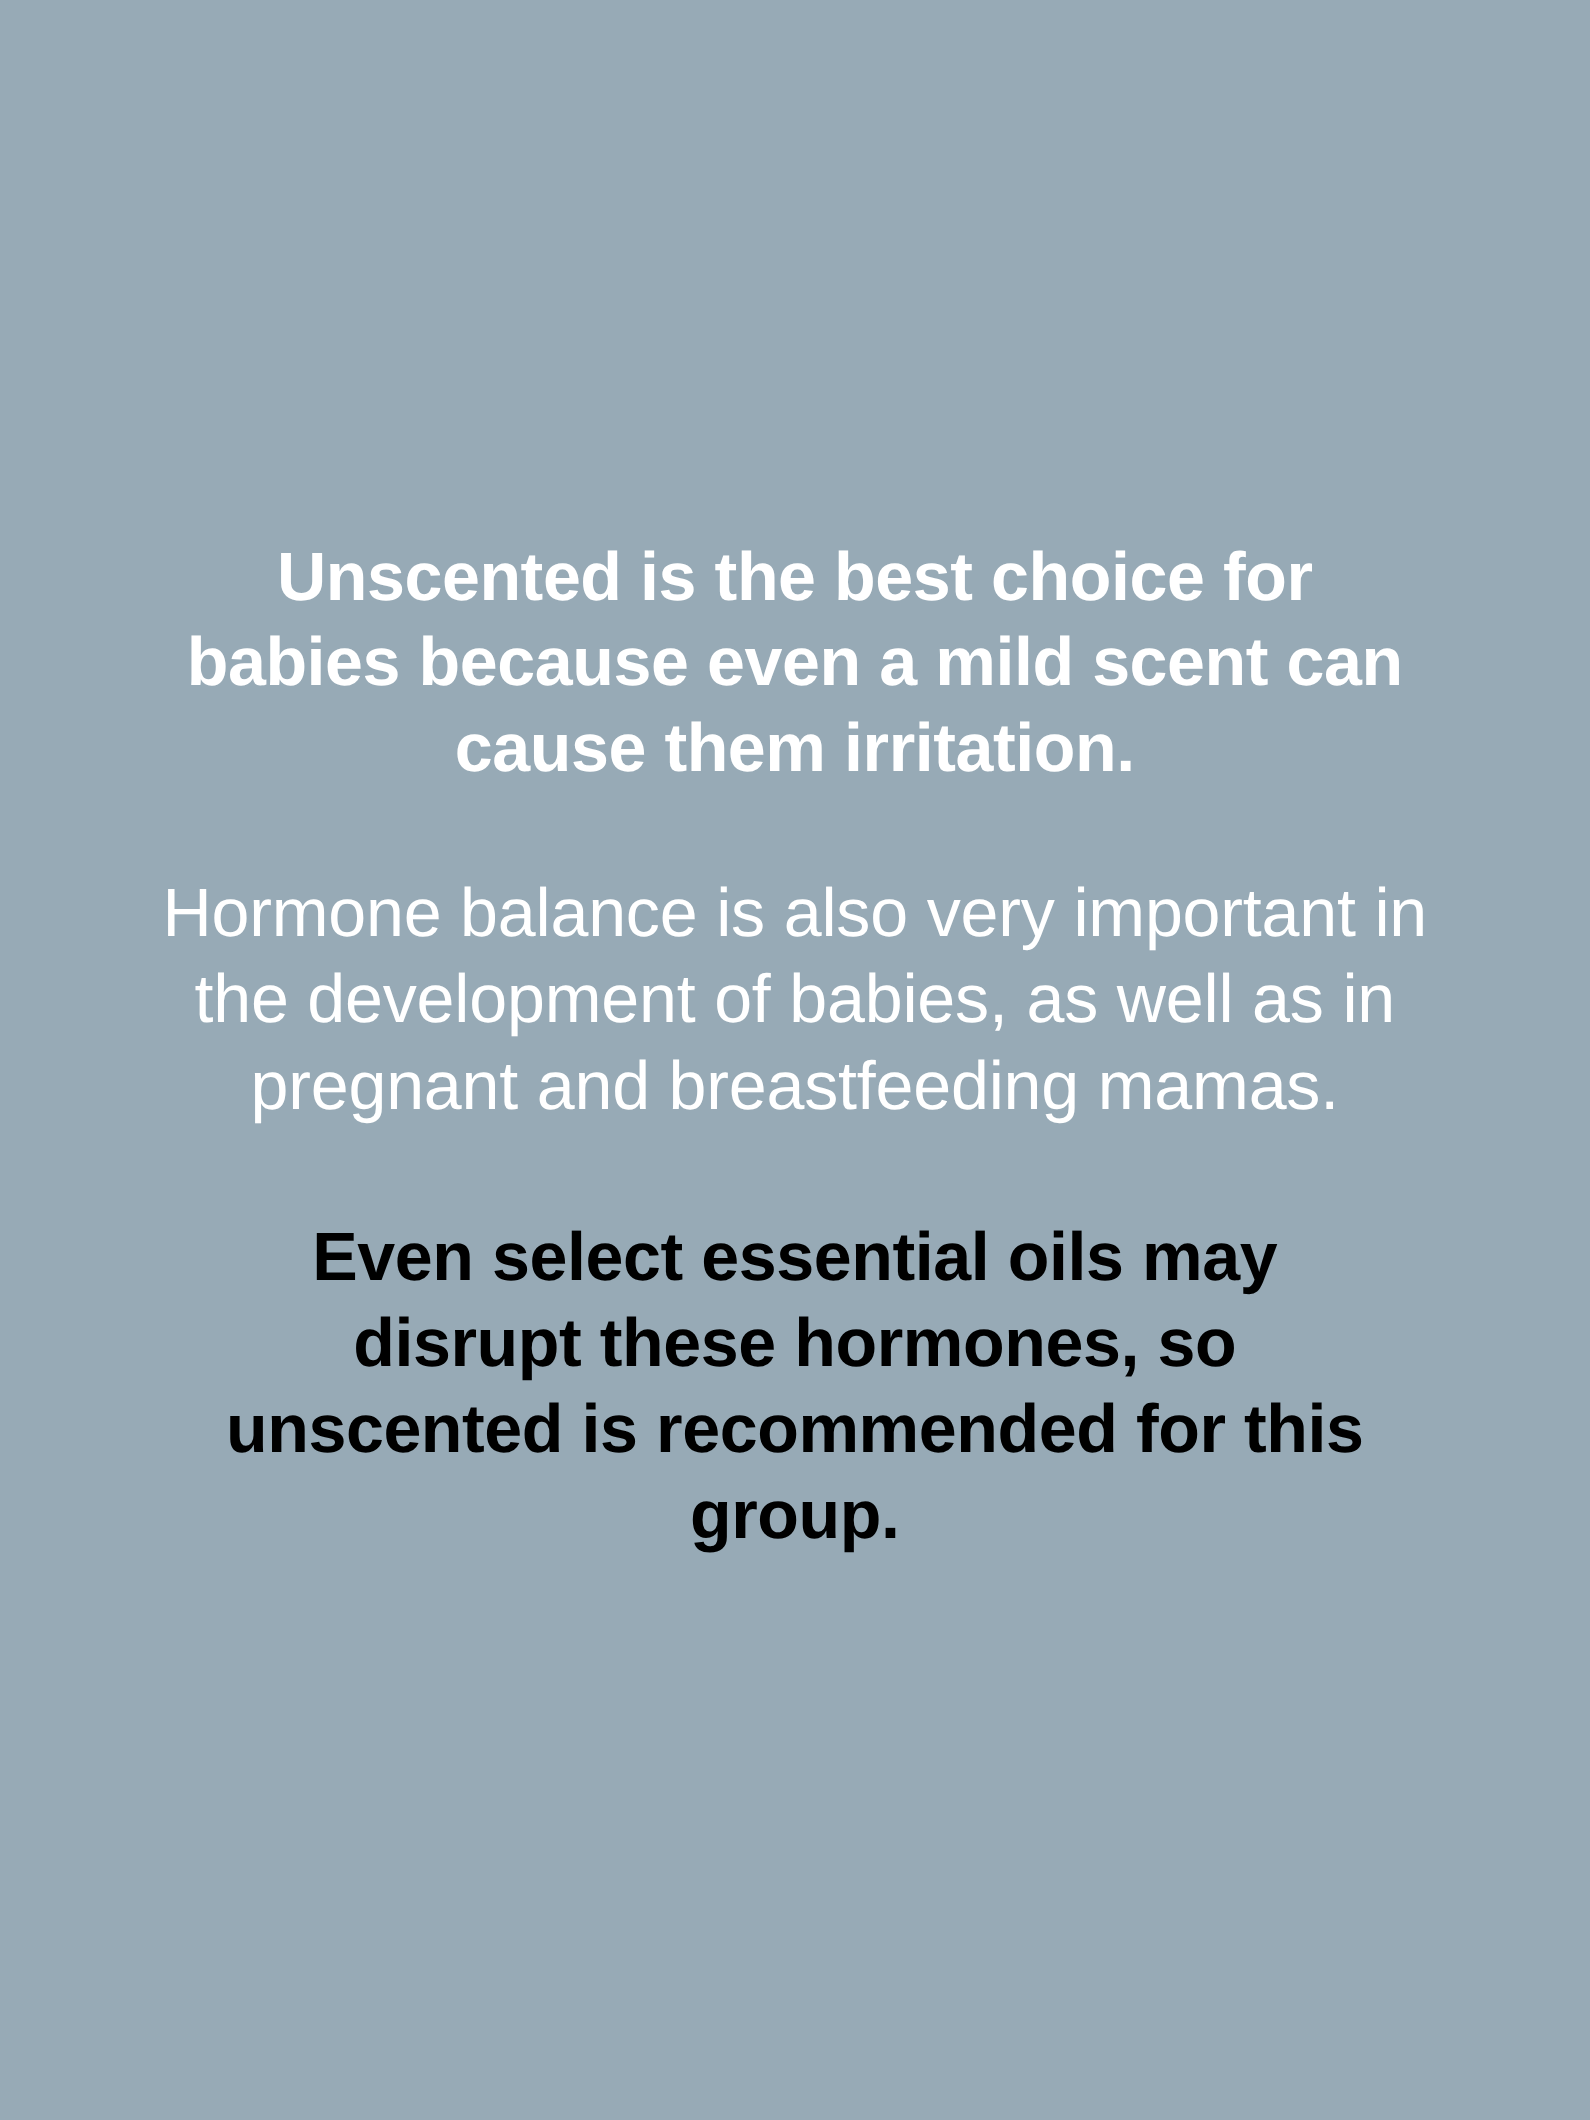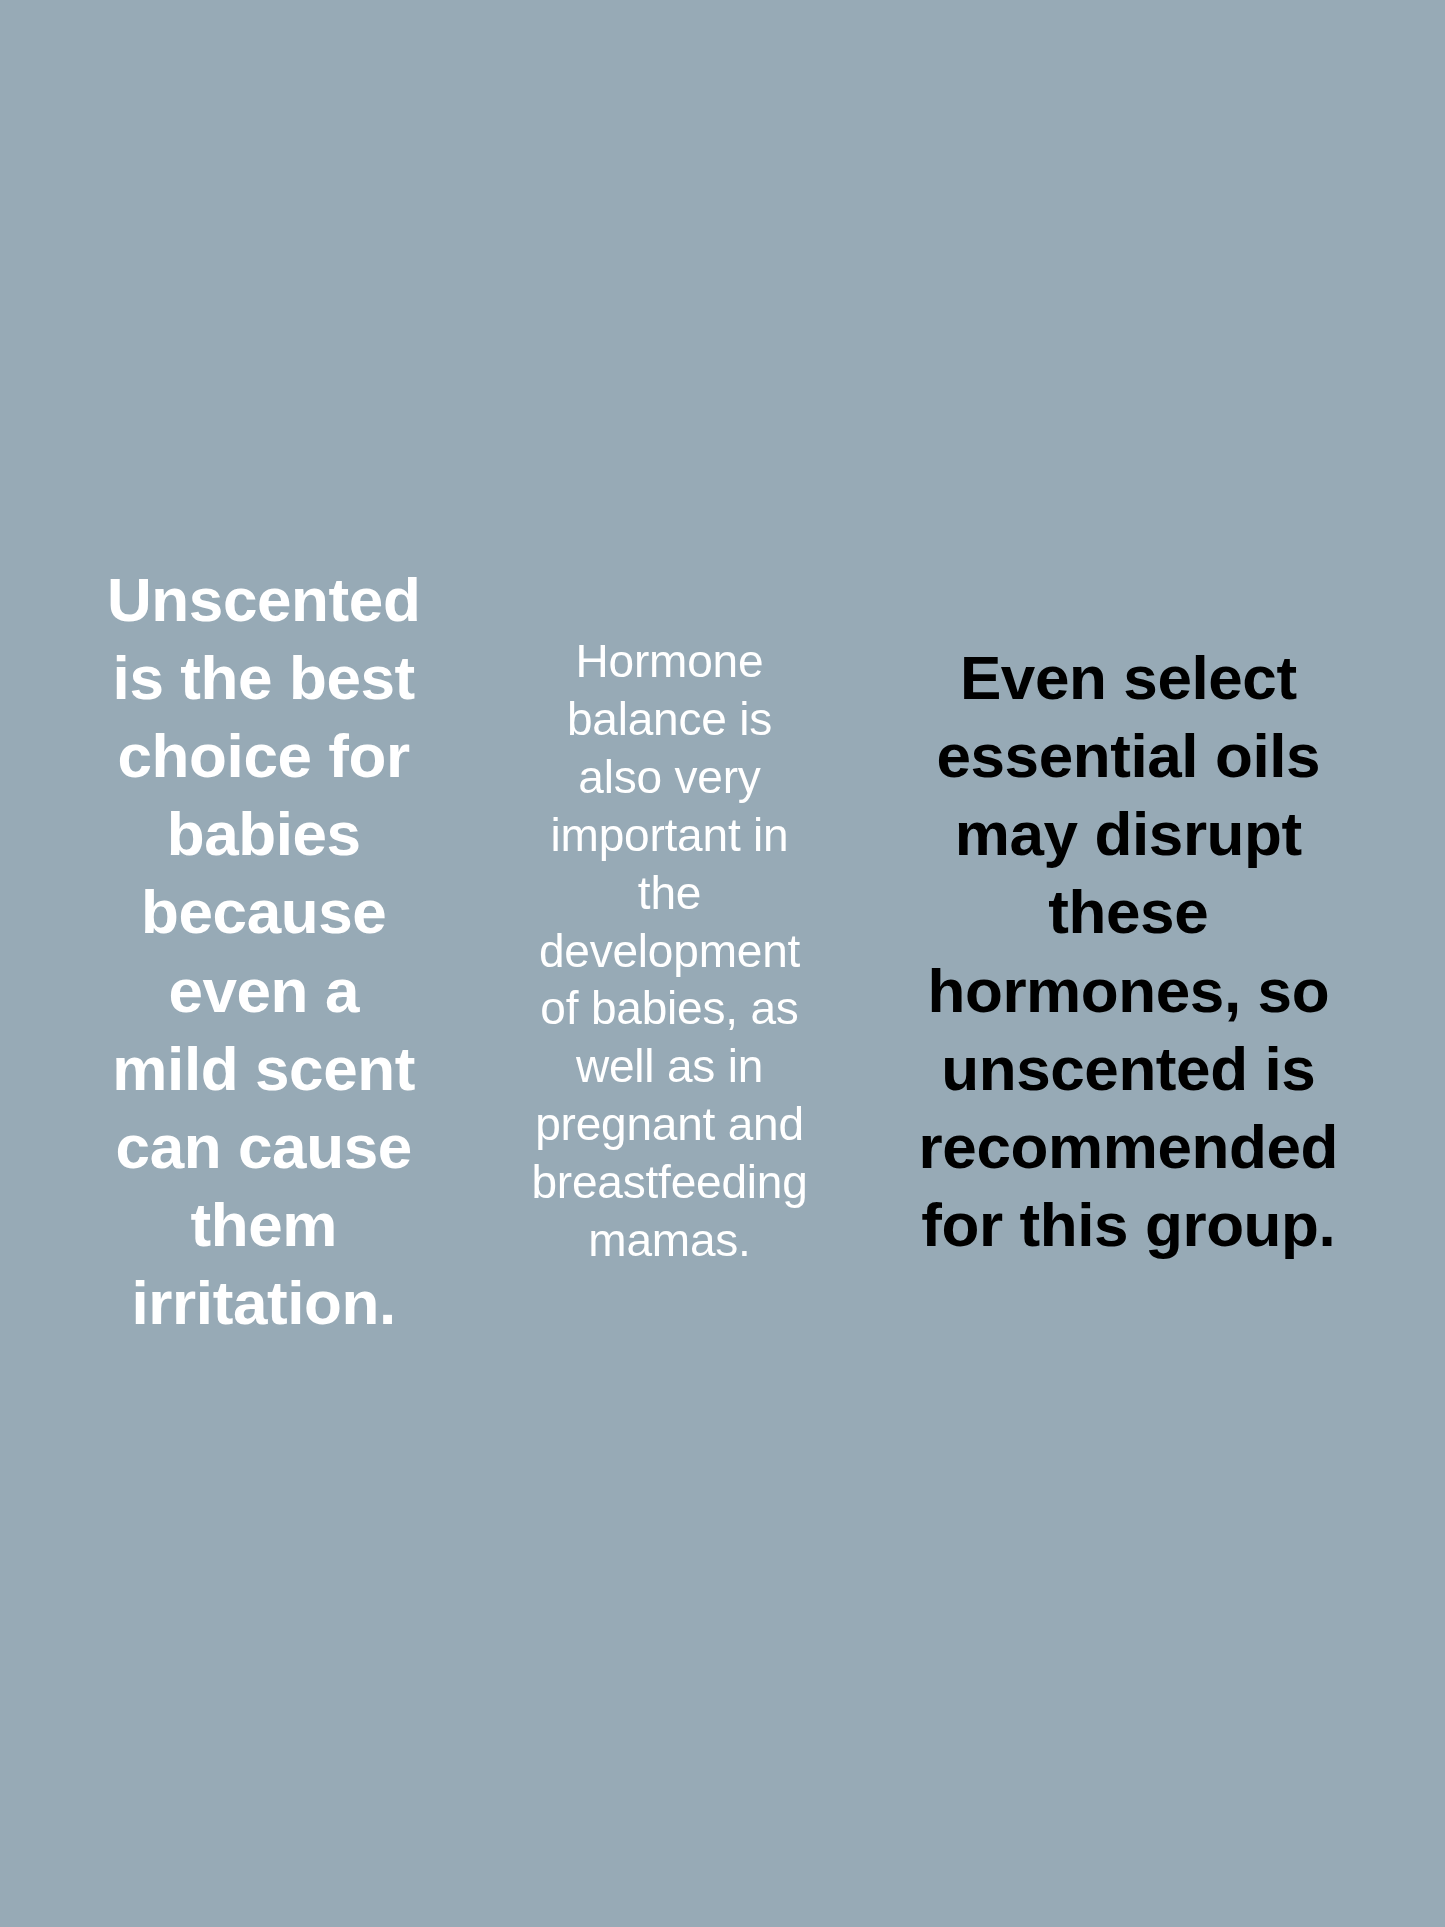--- a/index.html
+++ b/index.html
@@ -24,21 +24,21 @@
     align-items: center;
     justify-content: center;
     background: #97aab6;
   }
 
   .text-stack {
     width: 1333px;
     padding: 0 51px;
     box-sizing: border-box;
     display: flex;
-    flex-direction: row;
+    flex-direction: column;
     align-items: center;
     
     transform: translateY(-12px);
   }
 
   .para {
     width: 100%;
     text-align: center;
     color: #ffffff;
     margin: 0;
@@ -49,21 +49,21 @@
   .para.bold {
     font-weight: 700;
     font-size: 62px;
     line-height: 1.26;
     letter-spacing: -0.4px;
   }
 
   
   .para.light {
     font-weight: 300;
-    font-size: 46px;
+    font-size: 62px;
     line-height: 1.26;
     letter-spacing: -0.2px;
   }
 
   
   .gap-1 { height: 72px; width: 100%; }
   .gap-2 { height: 78px; width: 100%; }
 
   .para-1 { max-width: 1120px; }
   .para-2 { max-width: 1180px; }

